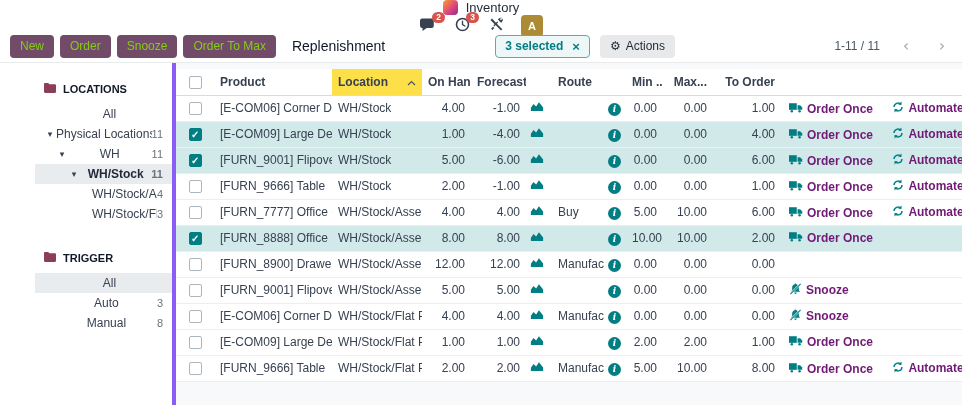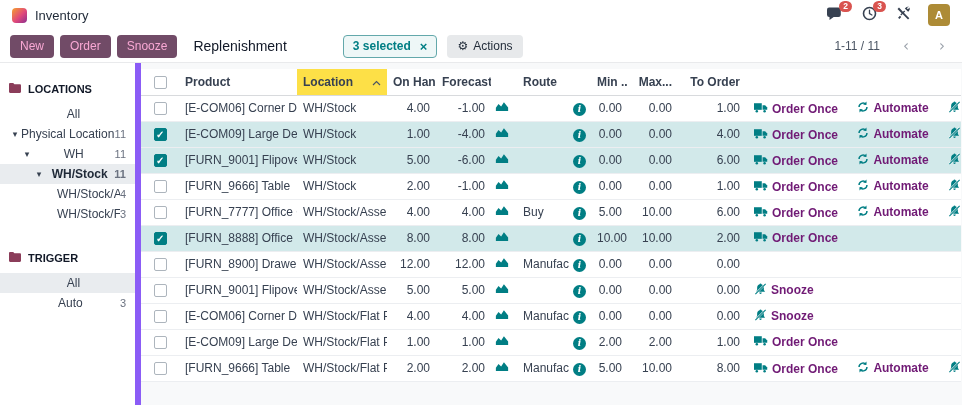--- a/index.html
+++ b/index.html
@@ -3,56 +3,56 @@
 <meta charset="utf-8">
 <style>
   * { box-sizing: border-box; }
   html,body { margin:0; padding:0; }
   body {
     width:962px; height:405px; overflow:hidden;
     font-family:"Liberation Sans", sans-serif;
     background:#fff; color:#374151; font-size:12px;
   }
   
-  .topnav { height:30px; display:flex; align-items:center; justify-content:space-between; padding:0 12px; }
+  .topnav { height:30px; display:flex; align-items:center; justify-content:space-between; padding:0 12px;flex-direction:column; }
   .nav-left { display:flex; align-items:center; gap:20px; }
   .brand { display:flex; align-items:center; gap:8px; cursor:pointer; }
   .logo { width:15px; height:15px; border-radius:4px;
     background:linear-gradient(135deg,#f6a02d 0%,#e0487b 55%,#8a2e8f 100%); }
   .app-name { font-size:13px; color:#1f2937; }
   .nav-menu { display:flex; align-items:center; gap:20px; }
   .nav-item { font-size:12px; color:#374151; cursor:pointer; }
   .nav-right { display:flex; align-items:center; gap:16px; }
   .icon-btn { position:relative; background:none; border:none; padding:0; width:18px; height:18px;
     display:flex; align-items:center; justify-content:center; cursor:pointer; }
   .nbadge { position:absolute; top:-5px; right:-8px; background:#d9534f; color:#fff;
     font-size:8.5px; font-weight:700; border-radius:8px; padding:1px 4px; line-height:1.1; }
   .avatar { width:22px; height:22px; border-radius:4px; background:#AD8B36; color:#fff;
     font-size:11px; font-weight:700; display:flex; align-items:center; justify-content:center;
     border:none; cursor:pointer; }
   
   .controlbar { height:33px; display:flex; align-items:center; gap:6px; padding:0 10px;
     border-bottom:1px solid #e9eaec; }
-  .btn { background:#714B67; color:#f9a8d4; border:none; border-radius:4px; height:23px;
+  .btn { background:#714B67; color:#84cc16; border:none; border-radius:4px; height:23px;
     padding:0 10px; font-size:12px; font-weight:500; cursor:pointer; font-family:inherit; white-space:nowrap; }
   .page-title { font-size:14px; font-weight:400; color:#111827; margin:0 0 0 10px; }
-  .sel-badge { margin-left:50px; display:flex; align-items:center; gap:9px;
+  .sel-badge { margin-left:104px; display:flex; align-items:center; gap:9px;
     border:1px solid #63a8ab; background:#eef7f7; color:#017E84; border-radius:4px;
     height:23px; padding:0 9px; font-size:12px; font-weight:600; }
   .sel-close { cursor:pointer; font-size:13px; line-height:1; font-weight:700; }
   .actions-btn { display:flex; align-items:center; gap:5px; background:#e7e9eb; border:none;
     border-radius:4px; height:23px; padding:0 10px; font-size:12px; color:#1f2937;
     font-weight:500; cursor:pointer; font-family:inherit; margin-left:4px; }
   .gear { font-size:12px; font-family:"DejaVu Sans", sans-serif; }
   .pager { margin-left:auto; display:flex; align-items:center; gap:16px; font-size:12px; color:#4b5563; }
   .pager-btn { background:none; border:none; color:#9aa1aa; font-size:15px; padding:0 7px;
     cursor:pointer; font-family:"DejaVu Sans", sans-serif; }
   
   .content { display:flex; height:342px; }
-  .sidebar { width:141px; flex:none; padding-top:20px; border-right:6px solid #8b5cf6; overflow:hidden; }
+  .sidebar { width:141px; flex:none; padding-top:20px; border-right:4px solid #8b5cf6; overflow:hidden;margin-left:35px; }
   .side-section.second { margin-top:28px; }
   .side-header { display:flex; align-items:center; gap:7px; padding:0 9px; font-size:11px;
     font-weight:700; color:#111827; margin-bottom:9px; }
   .side-item { display:flex; align-items:center; height:20px; font-size:12px; color:#374151;
     cursor:pointer; padding-right:9px;text-align:center; }
   .side-item.active { background:#e9ecef; }
   .side-item.bold { font-weight:700; color:#1f2937; }
   .caret { display:inline-block; width:12px; flex:none; font-size:9px; color:#374151;
     font-family:"DejaVu Sans", sans-serif; }
   .d0 { padding-left:9px; } .d1 { padding-left:21px; } .d2 { padding-left:33px; } .d3 { padding-left:45px; }
@@ -125,20 +125,21 @@
       </span>
     </button>
     <button class="avatar">A</button>
   </div>
 </header>
 
 <div class="controlbar">
   <button class="btn">New</button>
   <button class="btn">Order</button>
   <button class="btn">Snooze</button>
+  <button class="btn">Order To Max</button>
   <h1 class="page-title">Replenishment</h1>
   <div class="sel-badge">
     <span>3 selected</span>
     <span class="sel-close">×</span>
   </div>
   <button class="actions-btn">
     <span class="gear">⚙</span>
     <span>Actions</span>
   </button>
   <div class="pager">
@@ -204,20 +205,25 @@
       <div id="trigger-list">
           <div class="side-item d0 active">
             <span class="caret"></span>
             <span class="side-label">All</span>
             <span class="side-count"></span>
           </div>
           <div class="side-item d0">
             <span class="caret"></span>
             <span class="side-label">Auto</span>
             <span class="side-count">3</span>
+          </div>
+          <div class="side-item d0">
+            <span class="caret"></span>
+            <span class="side-label">Manual</span>
+            <span class="side-count">8</span>
           </div>
         </div>
     </div>
   </aside>
 
   <main class="table-wrap">
     <table>
       <colgroup>
         <col style="width:38px">
           <col style="width:118px">

